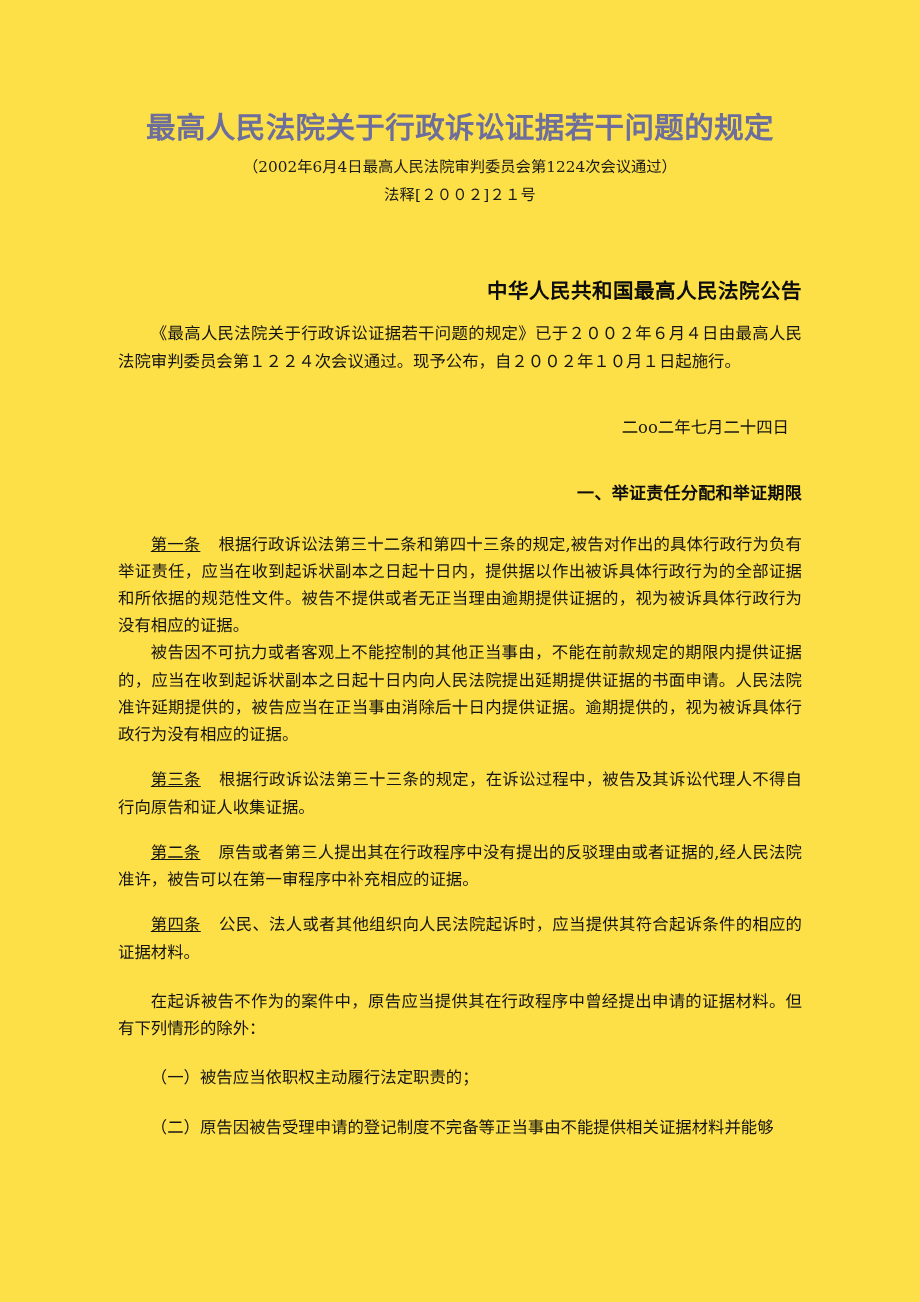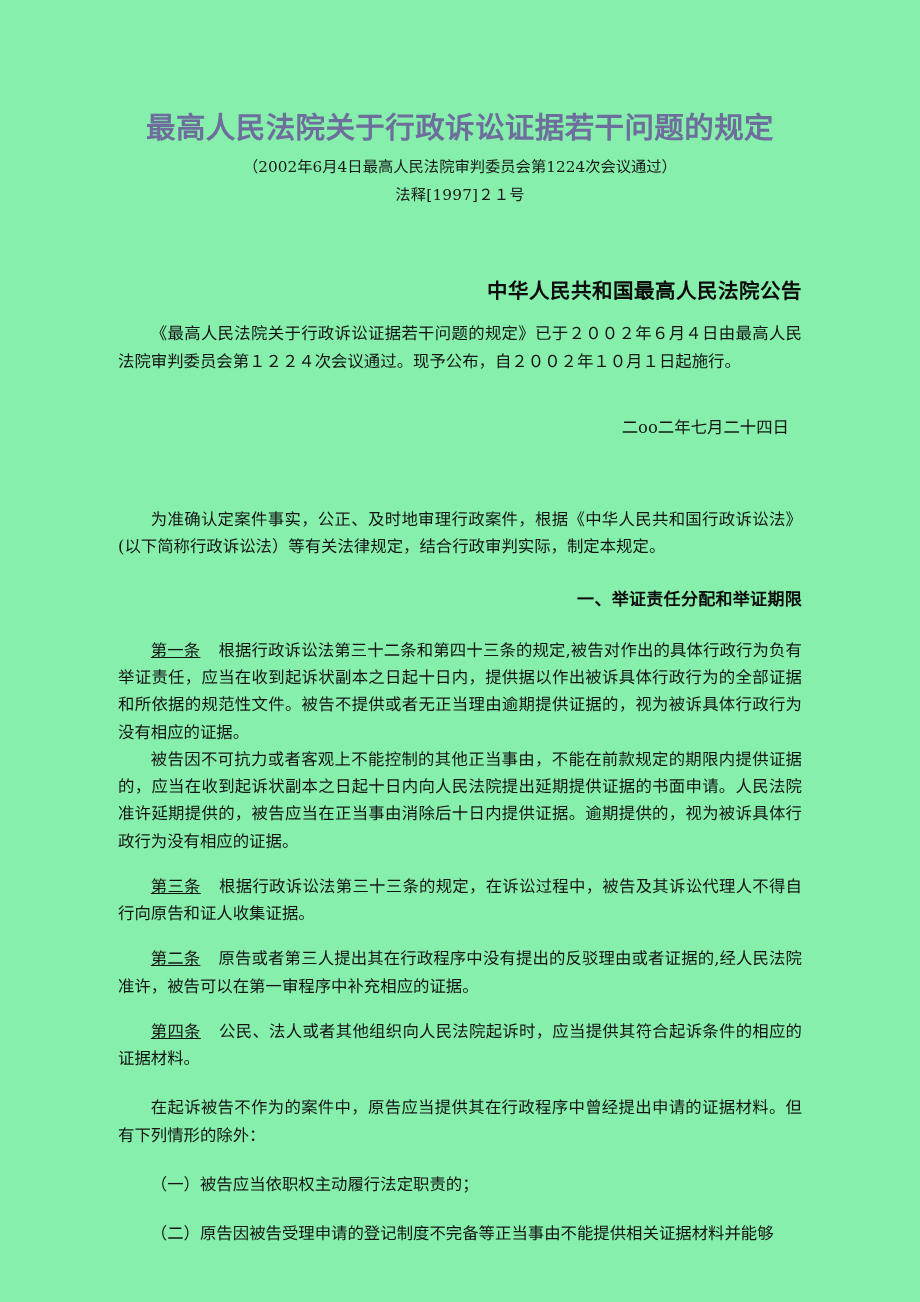--- a/index.html
+++ b/index.html
@@ -15,21 +15,21 @@
     font-family: "DejaVu Serif", "Liberation Serif", serif;
     color: #111111;
     -webkit-font-smoothing: antialiased;
   }
   .page {
     position: relative;
     width: 920px;
     height: 1302px;
     box-sizing: border-box;
     padding: 0;
-    background: #86efac;
+    background: #fde047;
   }
   .content {
     position: absolute;
     left: 118px;
     top: 0;
     width: 684px;
   }
 
   
   .doc-title {
@@ -141,29 +141,28 @@
 </head>
 <body>
 
 <div class="page">
   <div class="content">
 
     <h1 class="doc-title">最高人民法院关于行政诉讼证据若干问题的规定</h1>
 
     <p class="doc-subtitle">（2002年6月4日最高人民法院审判委员会第1224次会议通过）</p>
 
-    <p class="doc-docnum">法释[1997]２１号</p>
+    <p class="doc-docnum">法释[２００２]２１号</p>
 
     <h2 class="announce-heading">中华人民共和国最高人民法院公告</h2>
 
     <p class="para indent announce-body">《最高人民法院关于行政诉讼证据若干问题的规定》已于２００２年６月４日由最高人民法院审判委员会第１２２４次会议通过。现予公布，自２００２年１０月１日起施行。</p>
 
     <p class="announce-date">二oo二年七月二十四日</p>
 
-    <p class="para indent preamble">为准确认定案件事实，公正、及时地审理行政案件，根据《中华人民共和国行政诉讼法》(以下简称行政诉讼法）等有关法律规定，结合行政审判实际，制定本规定。</p>
 
     <h3 class="section-heading">一、举证责任分配和举证期限</h3>
 
     <div class="article">
       <p class="para indent"><span class="article-num">第一条</span><span class="art-gap"></span><span>根据行政诉讼法第三十二条和第四十三条的规定,被告对作出的具体行政行为负有举证责任，应当在收到起诉状副本之日起十日内，提供据以作出被诉具体行政行为的全部证据和所依据的规范性文件。被告不提供或者无正当理由逾期提供证据的，视为被诉具体行政行为没有相应的证据。</span></p>
       <p class="para indent">被告因不可抗力或者客观上不能控制的其他正当事由，不能在前款规定的期限内提供证据的，应当在收到起诉状副本之日起十日内向人民法院提出延期提供证据的书面申请。人民法院准许延期提供的，被告应当在正当事由消除后十日内提供证据。逾期提供的，视为被诉具体行政行为没有相应的证据。</p>
     </div>
 
     <div class="article block-gap-sm">
       <p class="para indent"><span class="article-num">第三条</span><span class="art-gap"></span><span>根据行政诉讼法第三十三条的规定，在诉讼过程中，被告及其诉讼代理人不得自行向原告和证人收集证据。</span></p>

